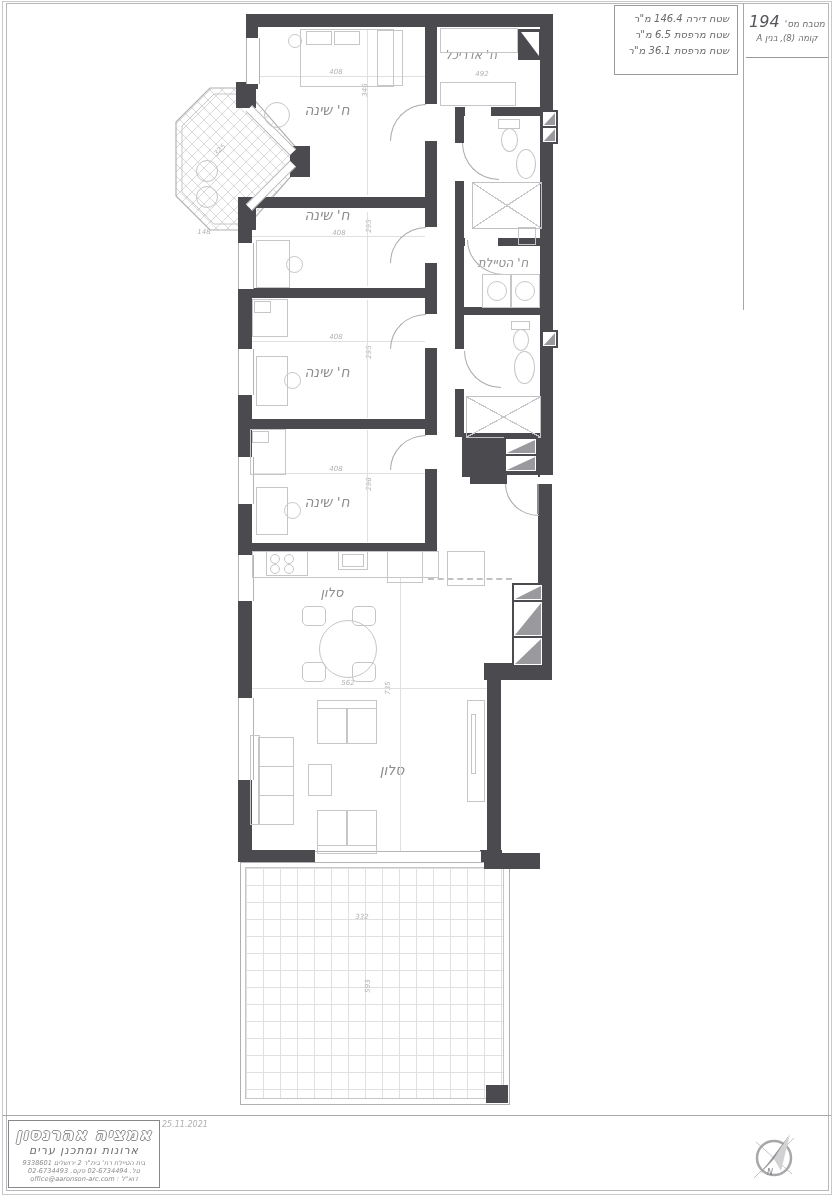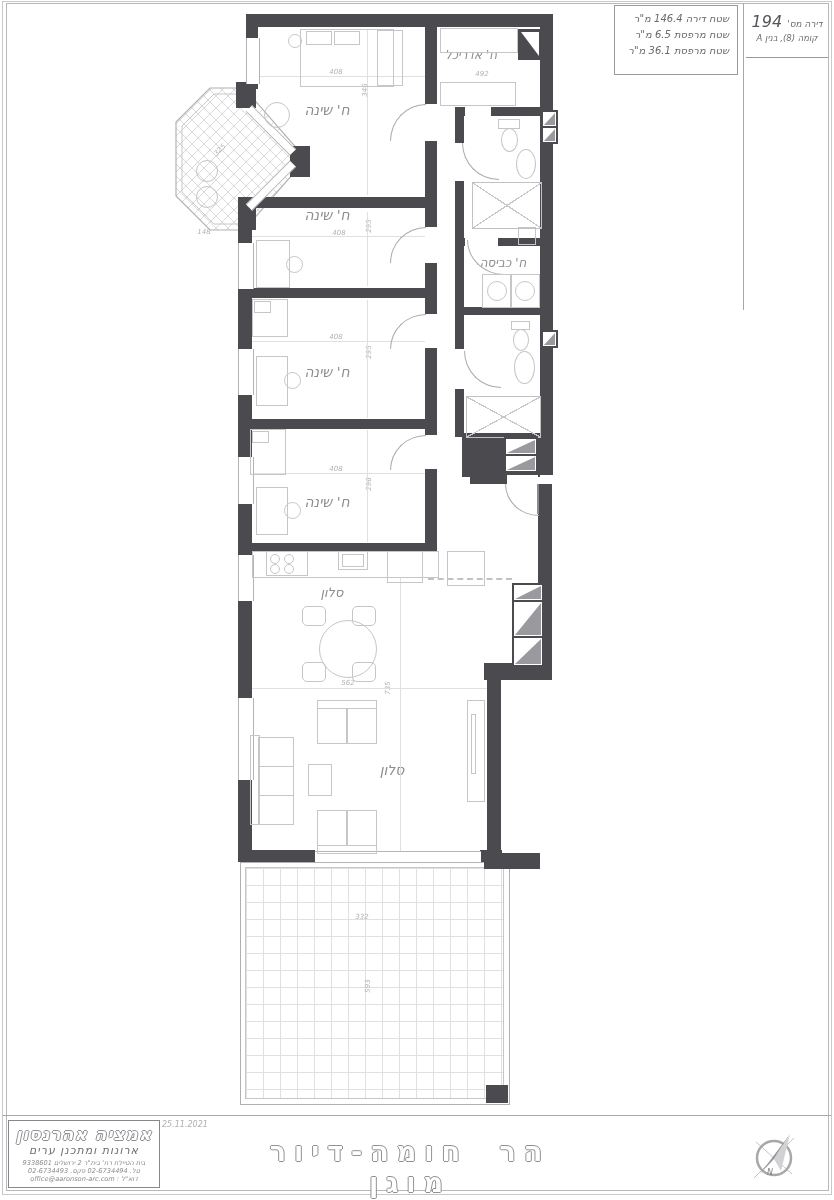--- a/index.html
+++ b/index.html
@@ -48,21 +48,21 @@
   <div class="fr2"></div>
 
   <div class="tbox" style="left:614px;top:5px;width:124px;height:70px;direction:rtl;text-align:right;padding:5px 8px 0 4px;box-sizing:border-box;">
     <div class="small-it" style="font-size:10px;line-height:1.6;">שטח דירה 146.4 מ"ר</div>
     <div class="small-it" style="font-size:10px;line-height:1.6;">שטח מרפסת 6.5 מ"ר</div>
     <div class="small-it" style="font-size:10px;line-height:1.6;">שטח מרפסת 36.1 מ"ר</div>
   </div>
   <div class="tline" style="left:743px;top:3px;width:1px;height:307px;"></div>
   <div class="abs" style="left:746px;top:6px;width:82px;height:51px;border-bottom:1px solid #9a9a9c;direction:rtl;text-align:center;">
     <div style="margin-top:6px;">
-      <span class="small-it" style="font-size:9px;">דירה מס'</span>
+      <span class="small-it" style="font-size:9px;">מטבח מס'</span>
       <span style="font-size:16px;font-style:italic;color:#55555a;text-align:right;">194</span>
     </div>
     <div class="small-it" style="font-size:8.5px;margin-top:2px;">קומה (8), בנין A</div>
   </div>
 
   <div id="plan" class="abs" style="left:0;top:0;width:834px;height:1200px;">
 
     <svg class="abs" style="left:168px;top:84px;" width="142" height="150" viewBox="0 0 142 150">
       <defs>
         <pattern id="hx" width="12" height="12" patternUnits="userSpaceOnUse">
@@ -74,21 +74,21 @@
     </svg>
 
     <div class="balc" style="left:240px;top:862px;width:268px;height:241px;"></div>
     <div class="balc-in" style="left:245px;top:867px;width:257px;height:230px;"></div>
 
     <div class="rlabel" style="left:272px;top:102px;width:110px;font-size:14px;">ח' שינה</div>
     <div class="rlabel" style="left:272px;top:207px;width:110px;font-size:14px;">ח' שינה</div>
     <div class="rlabel" style="left:272px;top:364px;width:110px;font-size:14px;">ח' שינה</div>
     <div class="rlabel" style="left:272px;top:494px;width:110px;font-size:14px;">ח' שינה</div>
     <div class="rlabel" style="left:428px;top:48px;width:86px;font-size:12px;">ח' אדריכל</div>
-    <div class="rlabel" style="left:462px;top:256px;width:82px;font-size:12px;">ח' כביסה</div>
+    <div class="rlabel" style="left:462px;top:256px;width:82px;font-size:12px;">ח' הטיילת</div>
     <div class="rlabel" style="left:292px;top:585px;width:80px;font-size:13px;">סלון</div>
     <div class="rlabel" style="left:352px;top:762px;width:80px;font-size:14px;">סלון</div>
 
     <div class="dim" style="left:312px;top:68px;width:48px;">408</div>
     <div class="dim" style="left:345px;top:86px;width:40px;transform:rotate(-90deg);">346</div>
     <div class="dim" style="left:458px;top:70px;width:48px;">492</div>
     <div class="dim" style="left:315px;top:229px;width:48px;">408</div>
     <div class="dim" style="left:349px;top:222px;width:40px;transform:rotate(-90deg);">295</div>
     <div class="dim" style="left:312px;top:333px;width:48px;">408</div>
     <div class="dim" style="left:349px;top:348px;width:40px;transform:rotate(-90deg);">295</div>
@@ -258,22 +258,20 @@
   <div class="abs" style="left:8px;top:1120px;width:150px;height:66px;border:1px solid #88888c;text-align:center;direction:rtl;">
     <div class="outl" style="font-size:17px;font-weight:bold;font-style:italic;letter-spacing:1px;margin-top:3px;">אמציה אהרנסון</div>
     <div style="font-size:11px;font-style:italic;color:#6e6e72;letter-spacing:1px;">ארונות ומתכנן ערים</div>
     <div style="font-size:6.6px;font-style:italic;color:#8a8a8c;margin-top:2px;">בית הטיילת רח' בית"ר 2 ירושלים 9338601</div>
     <div style="font-size:6.6px;font-style:italic;color:#8a8a8c;">טל. 02-6734494 פקס. 02-6734493</div>
     <div style="font-size:6.6px;font-style:italic;color:#8a8a8c;">דוא"ל : office@aaronson-arc.com</div>
   </div>
 
   <div class="abs" style="left:162px;top:1120px;font-size:8px;font-style:italic;color:#b0b0b2;">25.11.2021</div>
 
-  <div class="abs outl" style="left:230px;top:1136px;width:360px;text-align:center;direction:rtl;
-       font-size:27px;font-weight:bold;letter-spacing:8px;word-spacing:14px;">הר חומה-דיור מוגן</div>
 
   <svg class="abs" style="left:748px;top:1128px;" width="52" height="60" viewBox="0 0 52 60">
     <line x1="6" y1="50" x2="46" y2="10" stroke="#c4c4c6" stroke-width="1"></line>
     <line x1="8" y1="14" x2="44" y2="46" stroke="#c4c4c6" stroke-width="1"></line>
     <circle cx="26" cy="30" r="17" fill="none" stroke="#a8a8aa" stroke-width="2.5"></circle>
     <polygon points="42,6 12,46 26,31" fill="#98989a"></polygon>
     <polygon points="42,6 26,31 33,43" fill="#d2d2d4"></polygon>
     <text x="19" y="47" font-size="8" font-style="italic" fill="#808084">N</text>
   </svg>
 </div>

